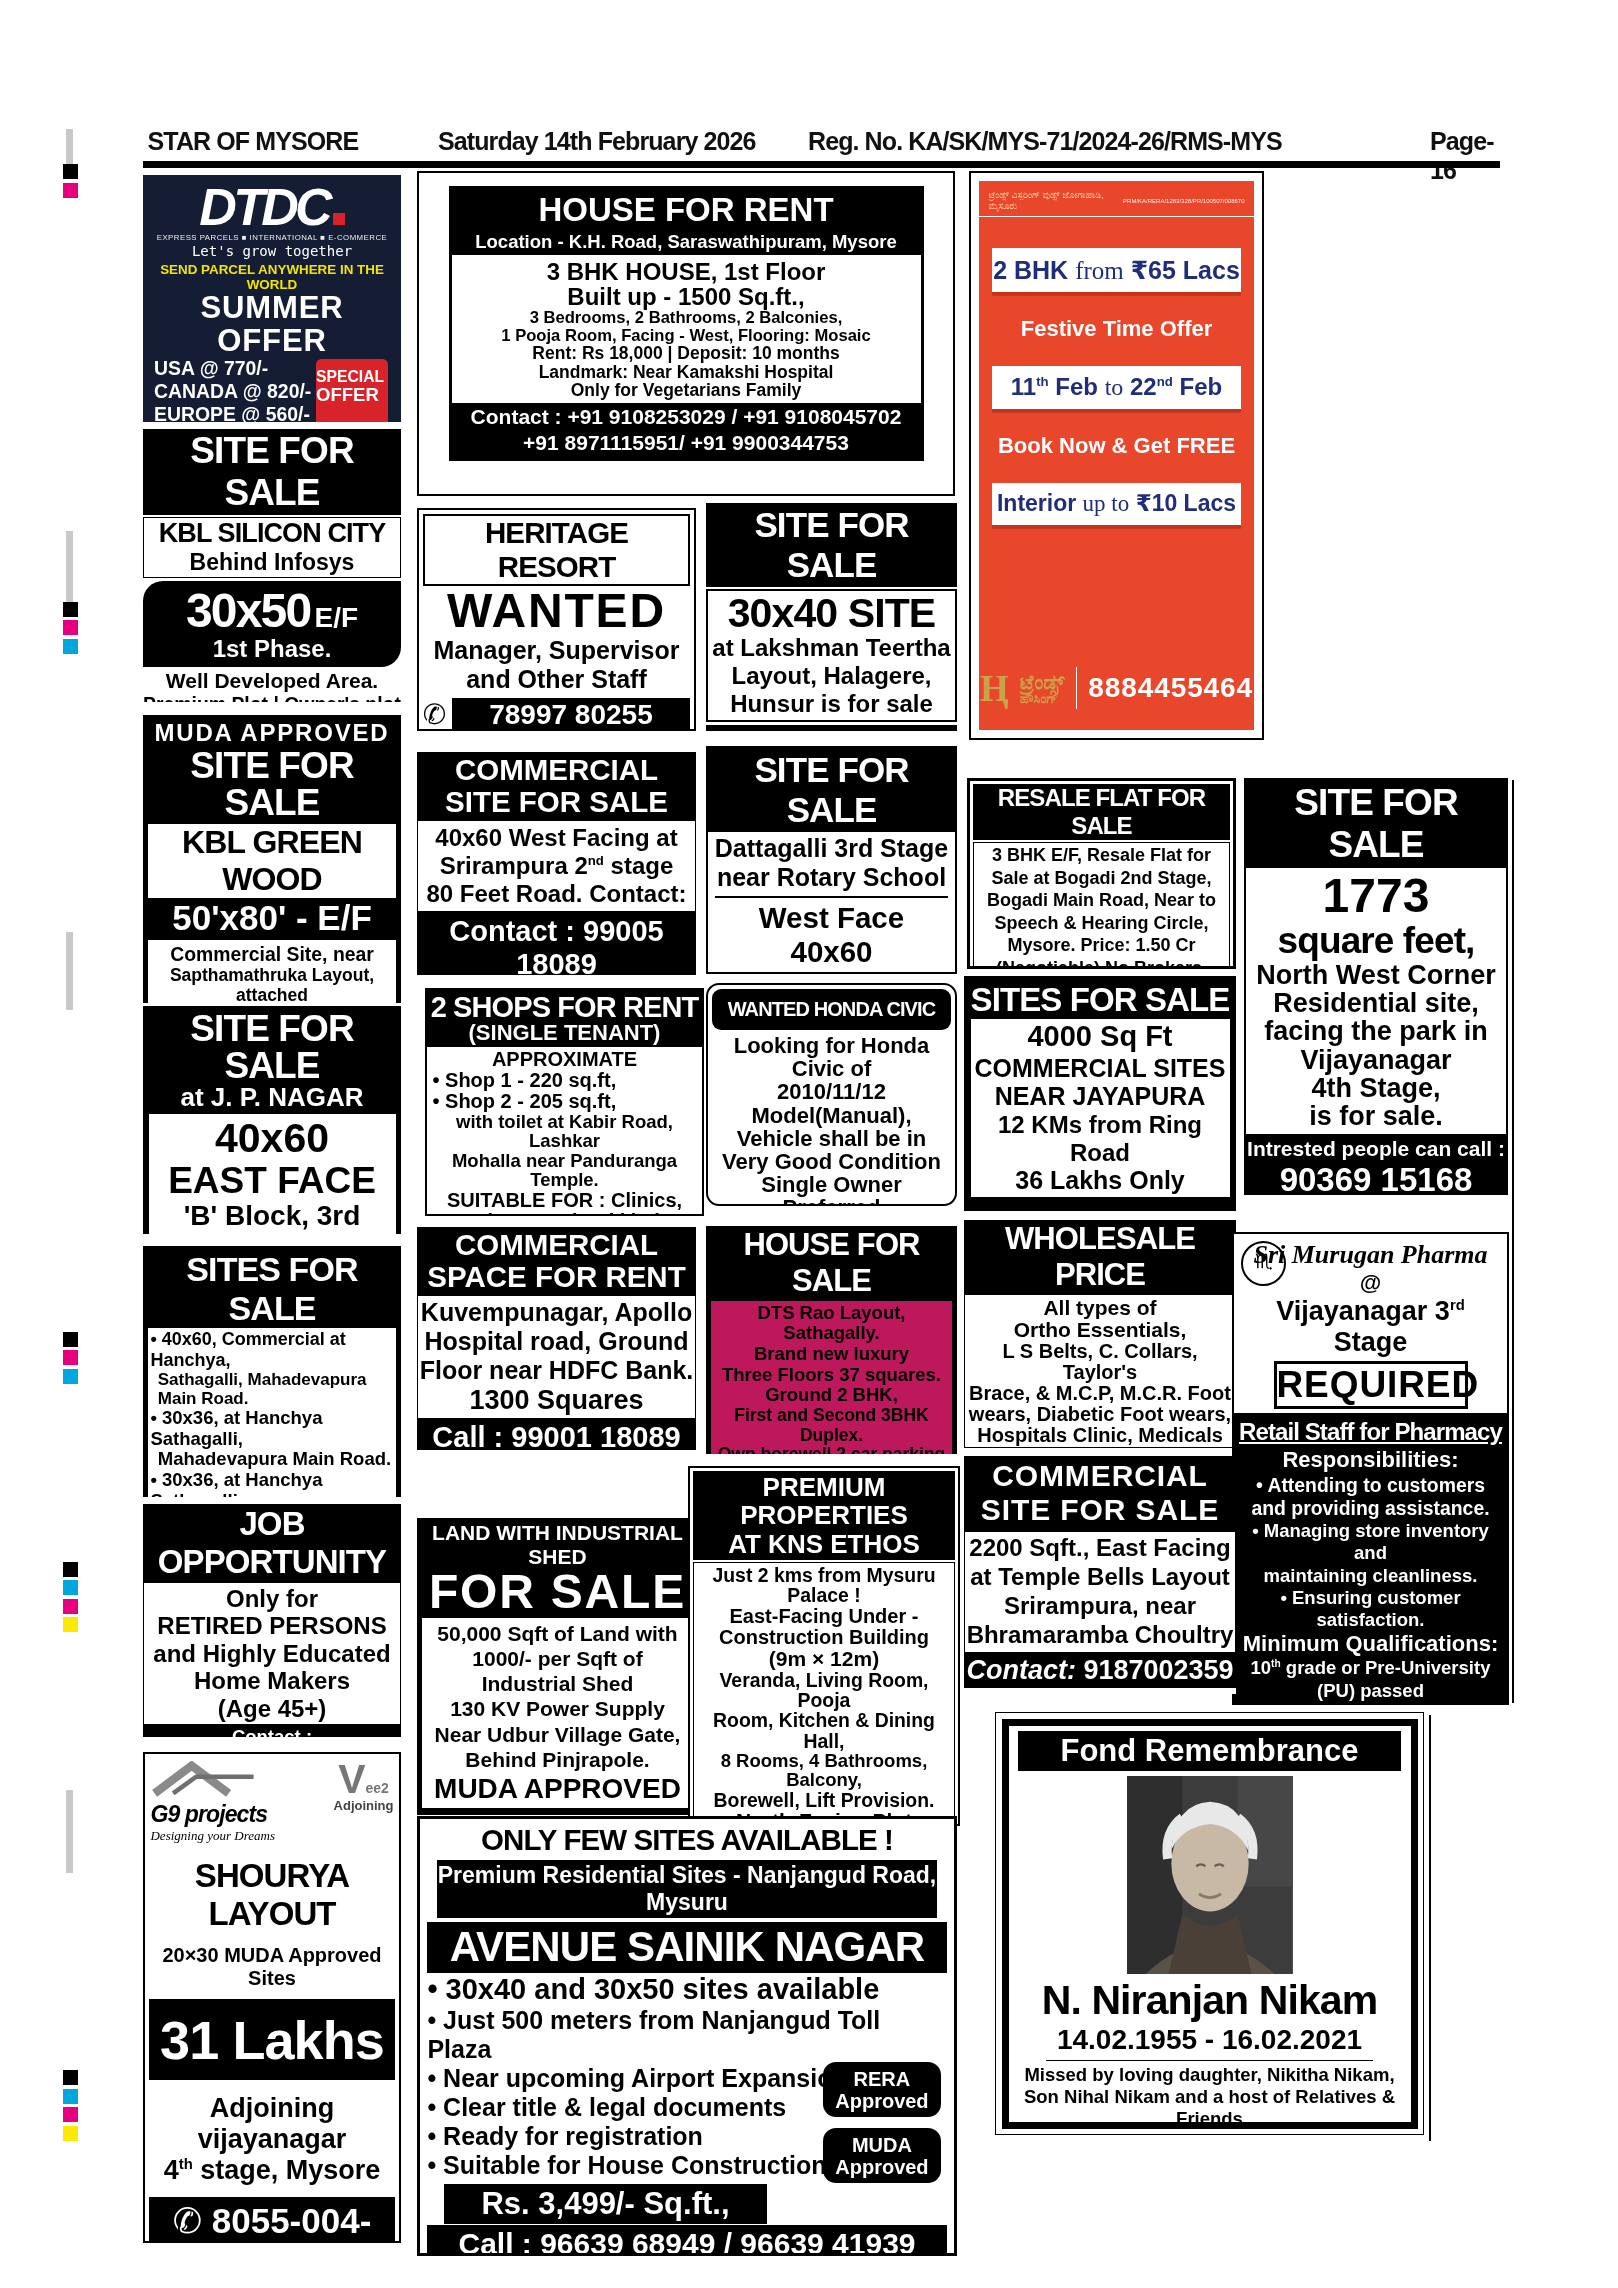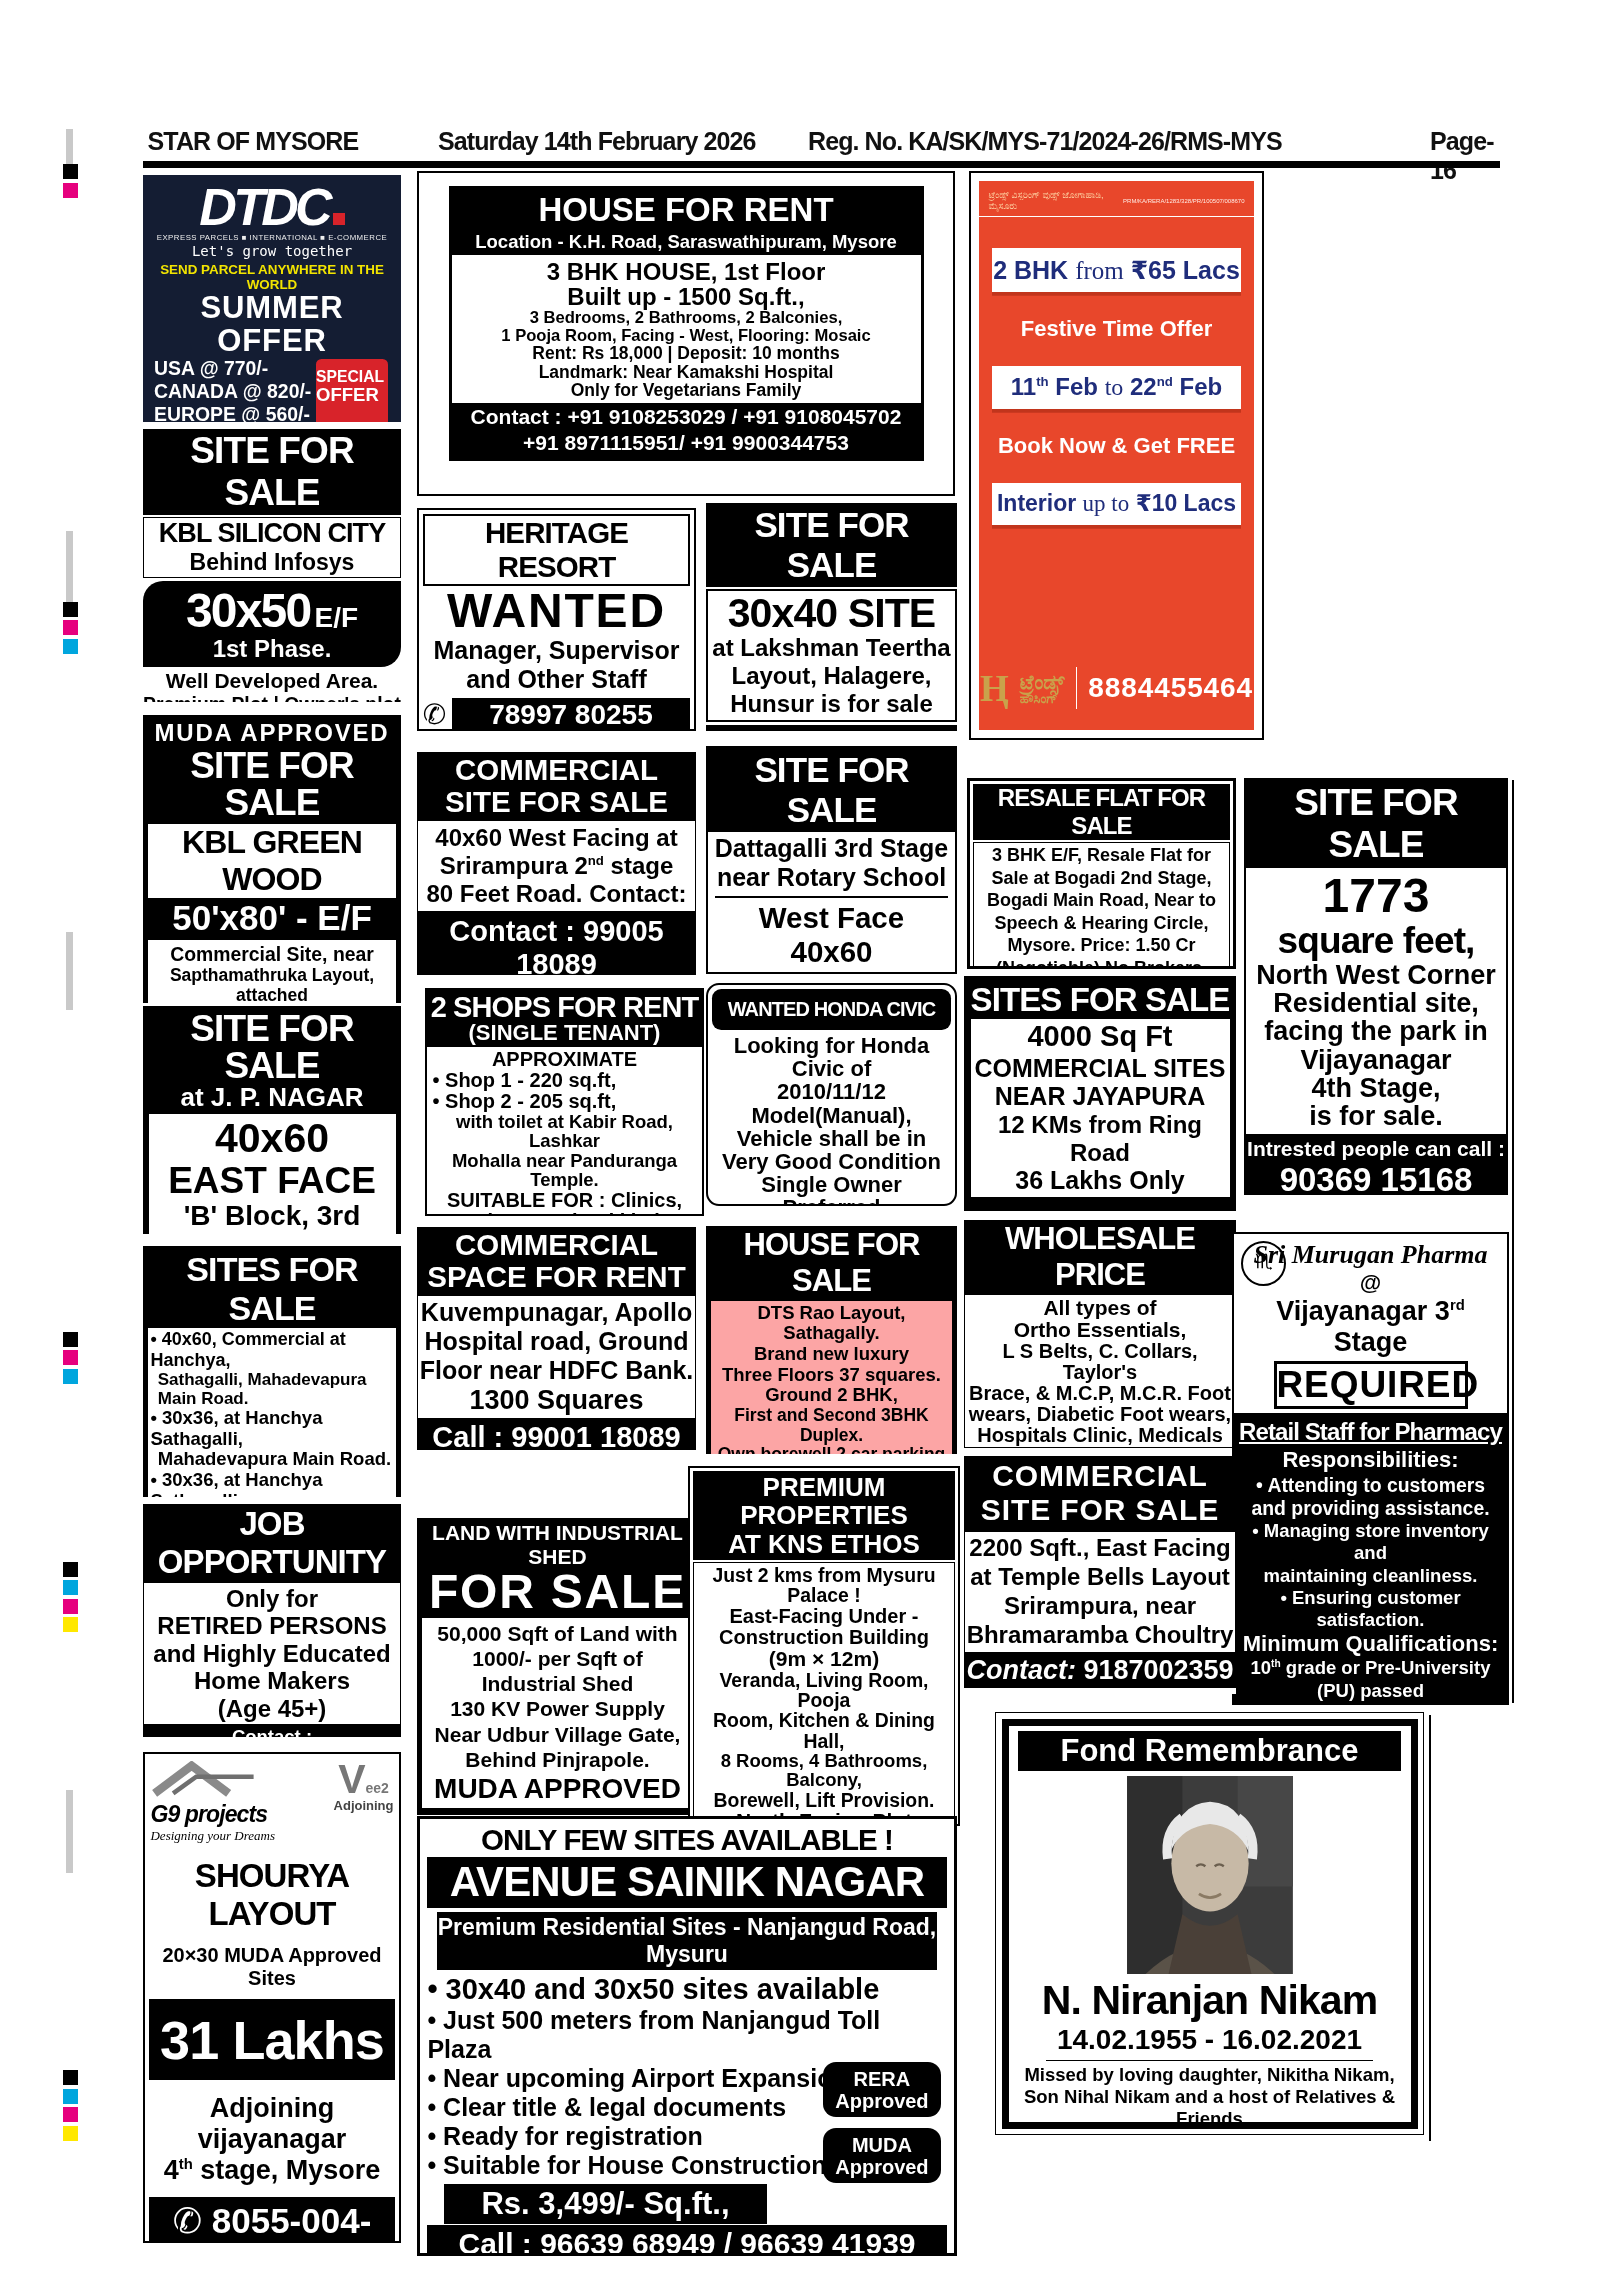--- a/index.html
+++ b/index.html
@@ -304,21 +304,21 @@
       <div class="b" style="font-size:25px;">Kuvempunagar, Apollo</div>
       <div class="b" style="font-size:25px;">Hospital road,  Ground</div>
       <div class="b" style="font-size:25px;">Floor near HDFC Bank.</div>
       <div class="b" style="font-size:27px;">1300 Squares</div>
     </div>
     <div class="bar" style="font-size:29px;padding:1.8px 0;">Call : 99001 18089</div>
   </div>
 
   <div class="ad bar" style="left:706px;top:1226px;width:251px;height:228px;padding:0;">
     <div class="cond" style="font-size:31px;padding:0.9px 0;">HOUSE FOR SALE</div>
-    <div style="background:#fca5a5;color:#000;margin:0 3.7px;border:1.8px solid #000;line-height:1.12;padding:1.8px 0;">
+    <div style="background:#be185d;color:#000;margin:0 3.7px;border:1.8px solid #000;line-height:1.12;padding:1.8px 0;">
       <div class="b" style="font-size:18.5px;">DTS Rao Layout, Sathagally.</div>
       <div class="b" style="font-size:18.5px;">Brand new luxury</div>
       <div class="b" style="font-size:18.5px;">Three Floors 37 squares.</div>
       <div class="b" style="font-size:18.5px;">Ground 2 BHK,</div>
       <div class="b" style="font-size:17.5px;">First and Second 3BHK Duplex.</div>
       <div class="b" style="font-size:17.5px;">Own borewell 2 car parking with</div>
 
     </div>
 
   </div>
@@ -442,22 +442,22 @@
     <div class="c b cond" style="font-size:33px;margin-top:9.2px;">SHOURYA LAYOUT</div>
     <div class="c b" style="font-size:20px;margin:11px 0 9.2px;">20×30 MUDA Approved Sites</div>
     <div class="bar" style="font-size:54px;padding:9.2px 0;letter-spacing:-0.9px;">31 Lakhs</div>
     <div class="c b" style="font-size:27px;margin-top:13px;">Adjoining vijayanagar</div>
     <div class="c b" style="font-size:27px;margin-bottom:11px;"><span>4</span><span class="sup">th</span><span> stage, Mysore</span></div>
     <div class="bar" style="font-size:35px;padding:3.7px 0;"><span>✆</span> <span>8055-004-400</span></div>
   </div>
 
   <div class="ad box" style="left:417px;top:1816px;width:540px;height:440px;border-width:3.7px;padding:3.7px 7.4px;position:absolute;">
     <div class="c b" style="font-size:29.5px;letter-spacing:-0.9px;">ONLY FEW SITES AVAILABLE !</div>
+    <div class="bar" style="font-size:23px;margin:3.7px 9.2px;padding:1.8px 0;">Premium Residential Sites - Nanjangud Road, Mysuru</div>
     <div class="bar cond" style="font-size:42px;padding:1.8px 0;">AVENUE SAINIK NAGAR</div>
-    <div class="bar" style="font-size:23px;margin:3.7px 9.2px;padding:1.8px 0;">Premium Residential Sites - Nanjangud Road, Mysuru</div>
     <div style="position:relative;">
       <div class="b" style="font-size:29px;">• 30x40 and 30x50 sites available</div>
       <div class="b" style="font-size:25px;">• Just 500 meters from Nanjangud Toll Plaza</div>
       <div class="b" style="font-size:25px;">• Near upcoming Airport Expansion Zone</div>
       <div class="b" style="font-size:25px;">• Clear title &amp; legal documents</div>
       <div class="b" style="font-size:25px;">• Ready for registration</div>
       <div class="b" style="font-size:25px;">• Suitable for House Construction</div>
       <div class="badge" style="position:absolute;right:5.5px;top:89px;width:111px;font-size:20px;">
         <div>RERA</div>
         <div>Approved</div>

